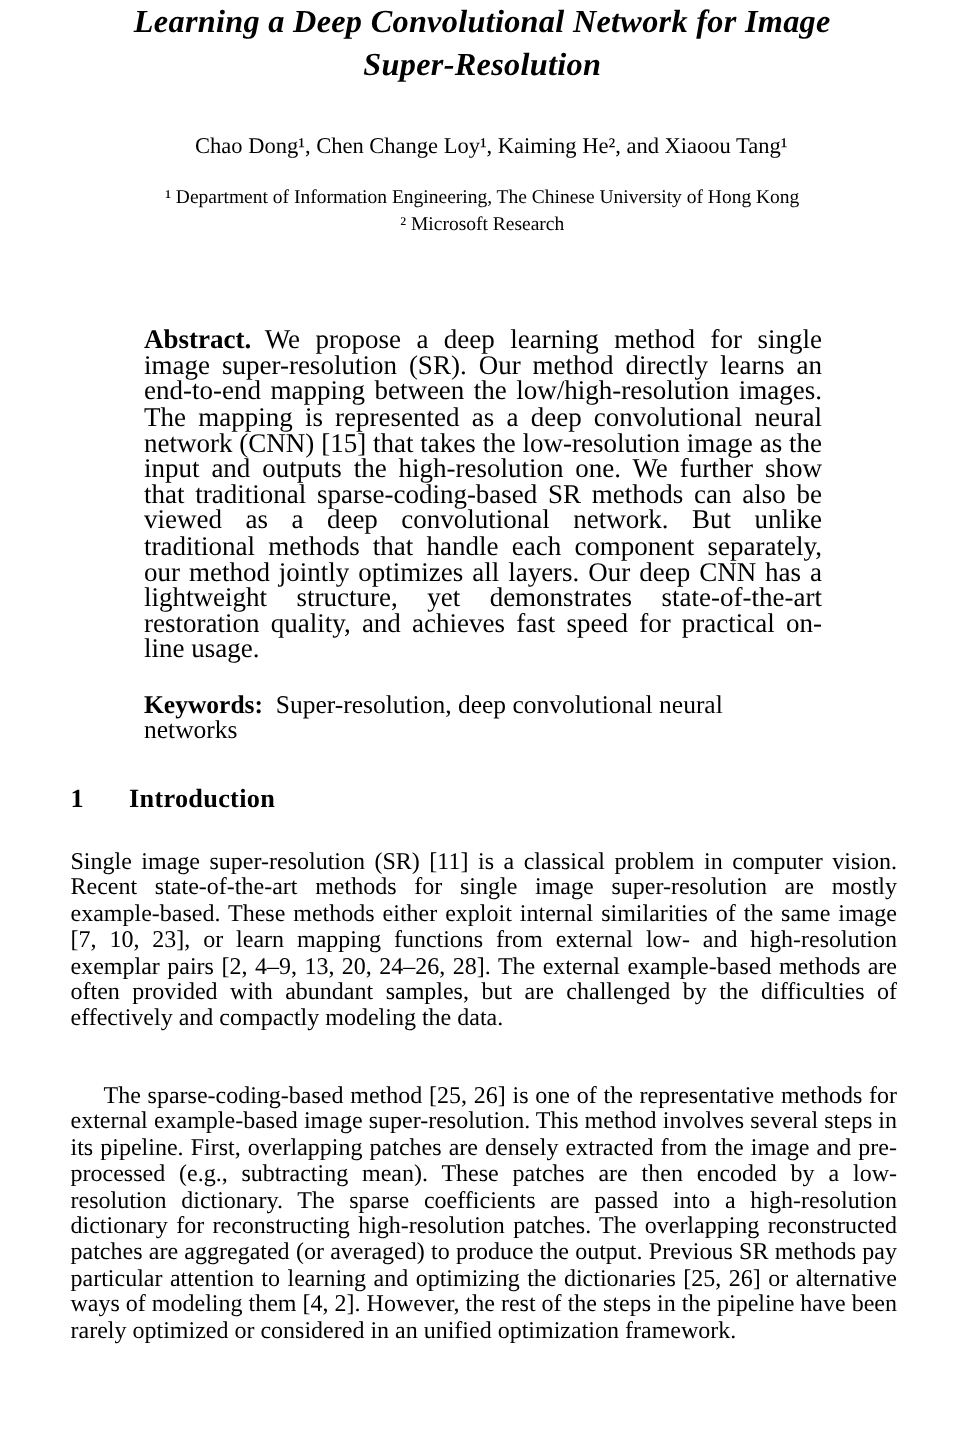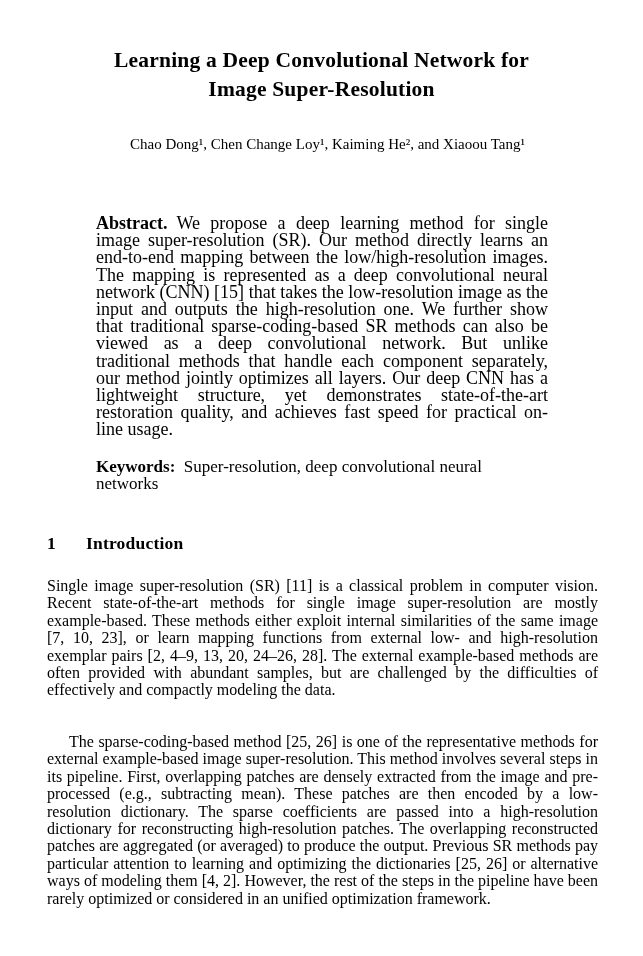--- a/index.html
+++ b/index.html
@@ -12,26 +12,26 @@
     width: 643px;
     height: 956px;
     background: #ffffff;
     color: #000000;
     font-family: "Liberation Serif", serif;
     overflow: hidden;
   }
   .title {
     width: 470px;
     margin: 0 auto;
-    padding-top: 46px;
     font-size: 21.5px;
     line-height: 28.5px;
     font-weight: bold;
     text-align: center;
     letter-spacing: 0.2px;
+    font-style: italic;
   }
   .authors {
     margin-top: 32px;
     text-align: center;
     font-size: 15px;
     line-height: 19px;
     padding-left: 12px;
   }
   .affils {
     margin-top: 14px;
@@ -49,21 +49,21 @@
   .keywords .label {
     font-weight: bold;
     margin-right: 0.5em;
   }
   .keywords {
     margin: 19px 95px 0 96px;
     font-size: 17px;
     line-height: 17.2px;
   }
   .section-heading {
-    margin: 41px 45px 0 47px;
+    margin: 27px 45px 0 47px;
     font-size: 17.5px;
     font-weight: bold;
     letter-spacing: 0.2px;
     font-family: Liberation Serif, serif;
   }
   .section-heading .num {
     display: inline-block;
     width: 39px;
   }
   .body-text {
@@ -83,20 +83,24 @@
 </style>
 </head>
 <body>
 
 <div class="page">
 
   <div class="title">Learning a Deep Convolutional Network for Image Super-Resolution</div>
 
   <div class="authors">Chao Dong¹, Chen Change Loy¹, Kaiming He², and Xiaoou Tang¹</div>
 
+  <div class="affils">
+    <div>¹ Department of Information Engineering, The Chinese University of Hong Kong</div>
+    <div>² Microsoft Research</div>
+  </div>
 
   <div class="abstract">
     <span class="label">Abstract.</span><span>We propose a deep learning method for single image super-resolution (SR). Our method directly learns an end-to-end mapping between the low/high-resolution images. The mapping is represented as a deep convolutional neural network (CNN) [15] that takes the low-resolution image as the input and outputs the high-resolution one. We further show that traditional sparse-coding-based SR methods can also be viewed as a deep convolutional network. But unlike traditional methods that handle each component separately, our method jointly optimizes all layers. Our deep CNN has a lightweight structure, yet demonstrates state-of-the-art restoration quality, and achieves fast speed for practical on-line usage.</span>
   </div>
 
   <div class="keywords">
     <span class="label">Keywords:</span><span>Super-resolution, deep convolutional neural networks</span>
   </div>
 
   <div class="section-heading">

